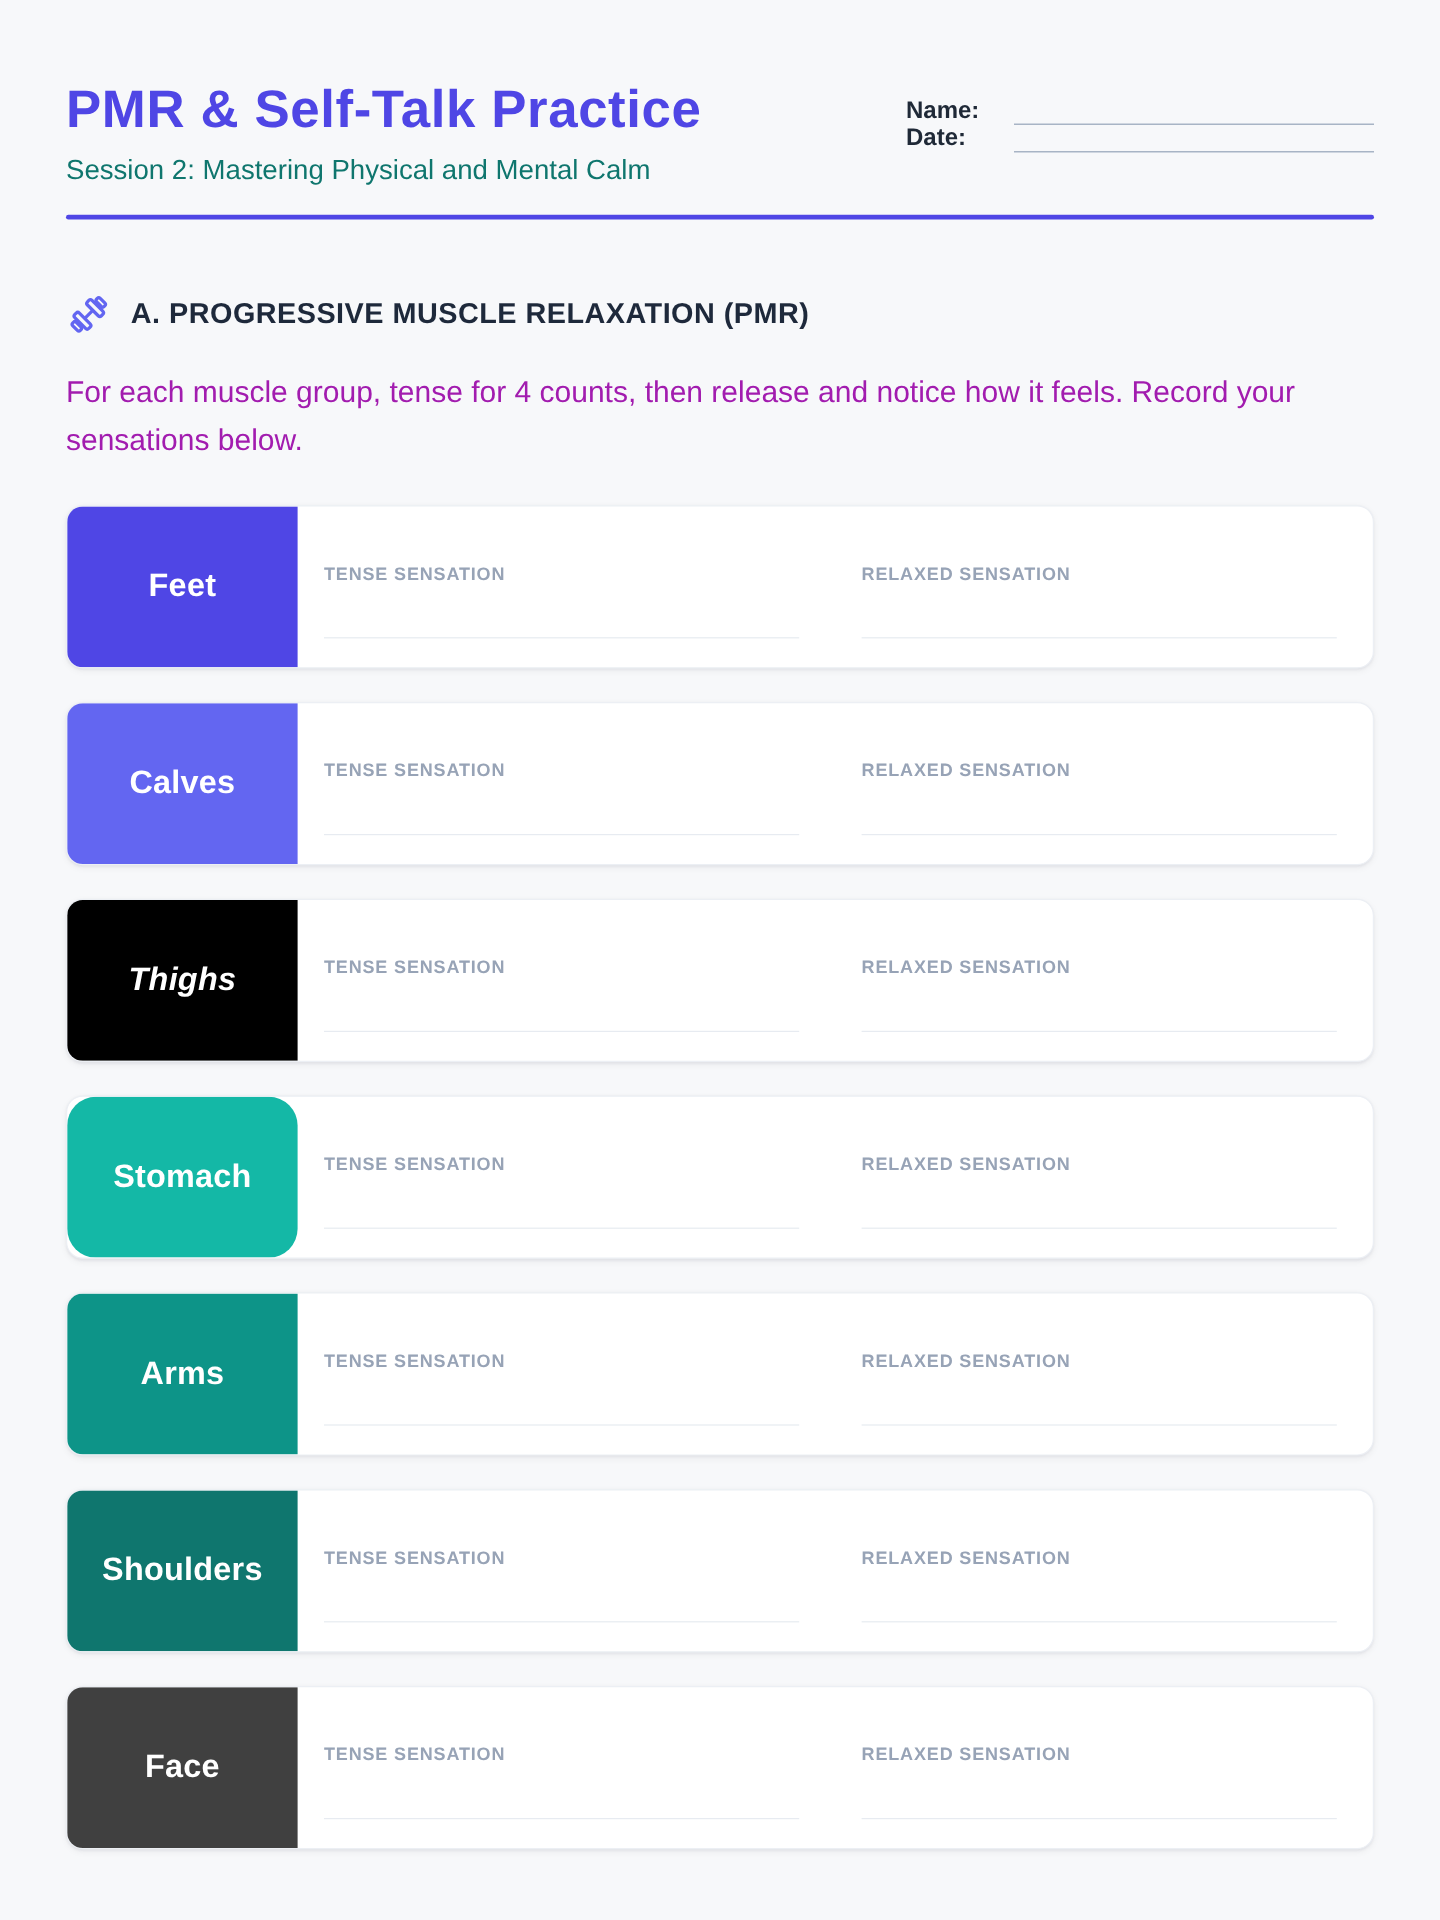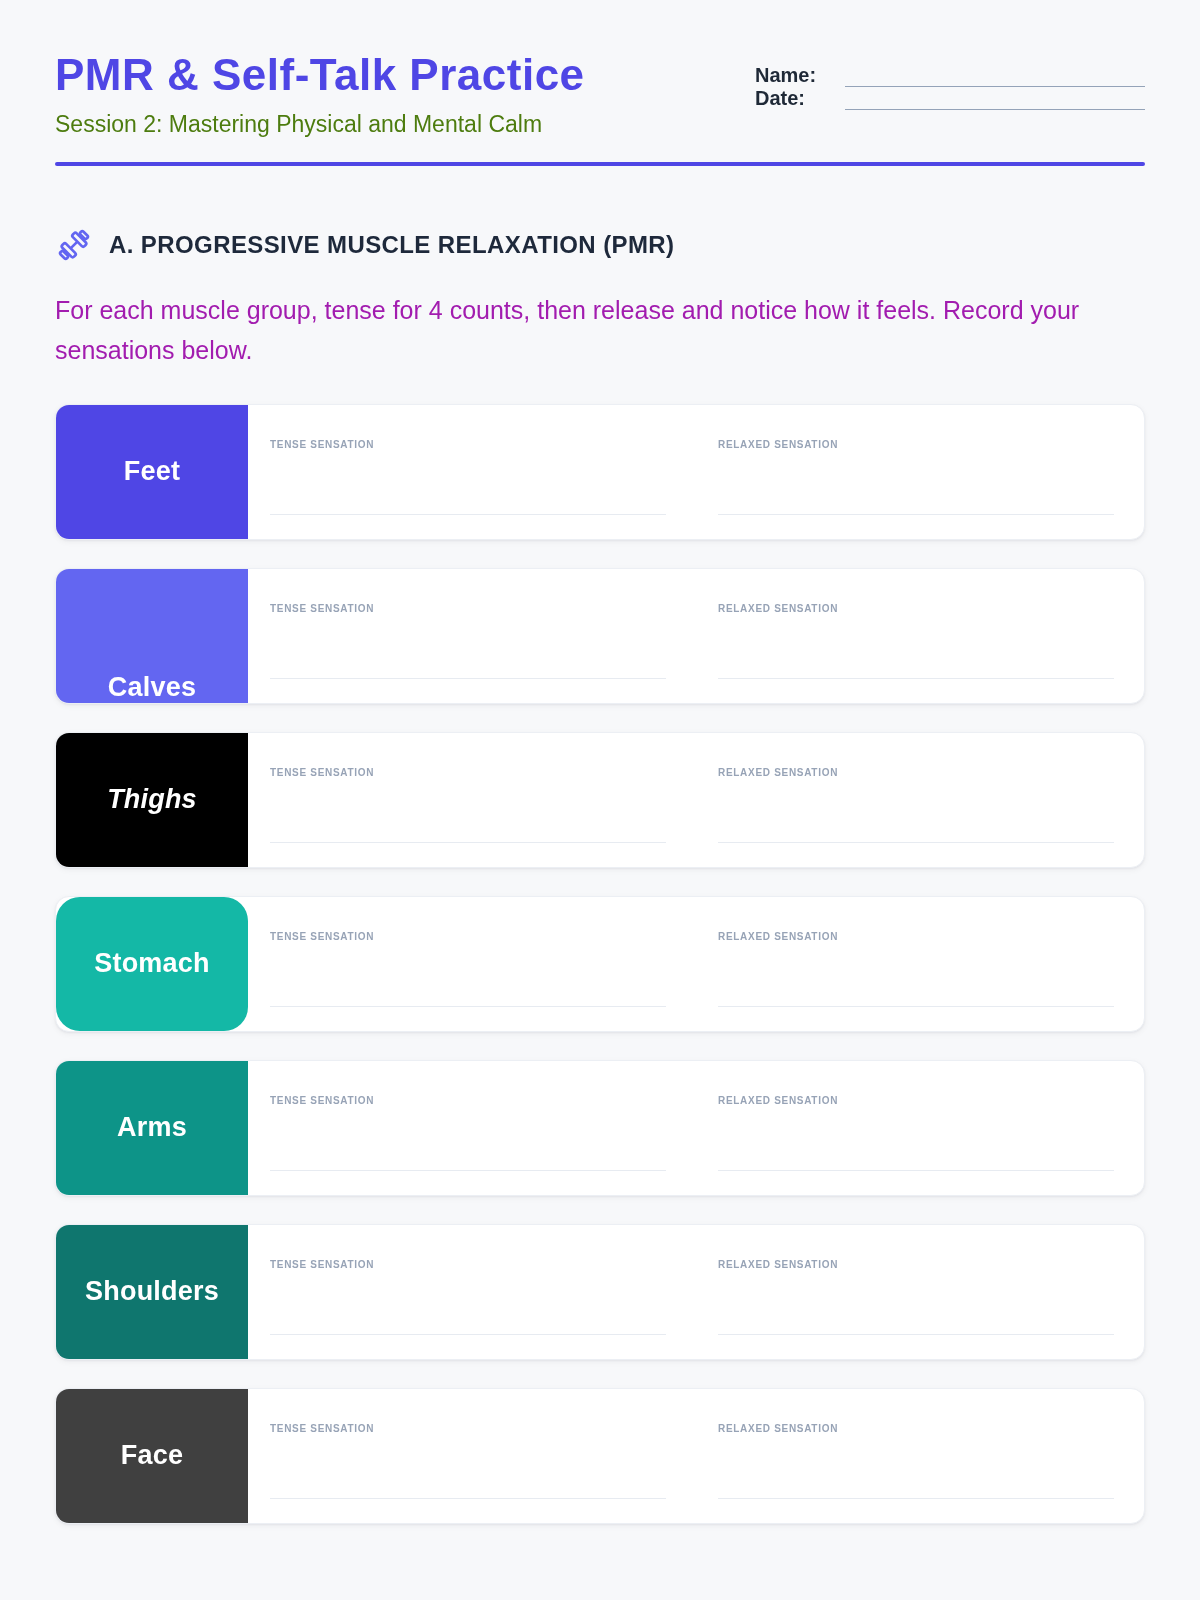--- a/index.html
+++ b/index.html
@@ -4,35 +4,35 @@
 <style>
   * { margin: 0; padding: 0; box-sizing: border-box; }
   html, body { width: 1200px; }
   body {
     height: 1600px;
     background: #f7f8fa;
     font-family: "Liberation Sans", "DejaVu Sans", sans-serif;
     color: #1e293b;
     overflow: hidden;
   }
-  .page { padding: 50px 55px 0 55px; width: 1200px; }
+  .page { padding: 67px 55px 0 55px; width: 1200px; }
 
   
   .header { display: flex; justify-content: space-between; align-items: flex-start; }
   .title {
     font-size: 44px;
     font-weight: 800;
     color: #4f46e5;
     letter-spacing: 0.5px;
     line-height: 1.15;
   }
   .subtitle {
     margin-top: 10px;
     font-size: 23px;
-    color: #4d7c0f;
+    color: #0f766e;
   }
   .fields { margin-top: 14px; }
   .field-row { display: flex; align-items: flex-end; }
   .field-label { font-size: 20px; font-weight: 700; color: #1f2937; width: 78px; }
   .field-line {
     width: 300px;
     height: 22px;
     border-bottom: 1.5px solid #94a3b8;
     margin-left: 12px;
   }
@@ -89,25 +89,26 @@
     font-weight: 700;
     letter-spacing: 0.2px;
   }
   .muscle-body {
     flex: 1;
     display: grid;
     grid-template-columns: 1fr 1fr;
   }
   .sensation-col { position: relative; padding: 34px 28px 24px 22px; }
   .col-label {
-    font-size: 10px;
+    font-size: 15px;
     font-weight: 700;
     color: #97a3b6;
     letter-spacing: 0.7px;
     text-transform: uppercase;
+    margin-top: 14px;
   }
   .write-line {
     position: absolute;
     left: 22px;
     right: 30px;
     bottom: 24px;
     border-bottom: 1.5px solid #e7ebf1;
   }
 </style>
 </head>
@@ -161,21 +162,21 @@
         <div class="col-label">TENSE SENSATION</div>
         <div class="write-line"></div>
       </div>
       <div class="sensation-col">
         <div class="col-label">RELAXED SENSATION</div>
         <div class="write-line"></div>
       </div>
     </div>
   </div>
       <div class="muscle-card">
-    <div class="muscle-block" style="background: rgb(99, 102, 241); align-items: flex-end;">
+    <div class="muscle-block" style="background: rgb(99, 102, 241);">
       <span>Calves</span>
     </div>
     <div class="muscle-body">
       <div class="sensation-col">
         <div class="col-label">TENSE SENSATION</div>
         <div class="write-line"></div>
       </div>
       <div class="sensation-col">
         <div class="col-label">RELAXED SENSATION</div>
         <div class="write-line"></div>

